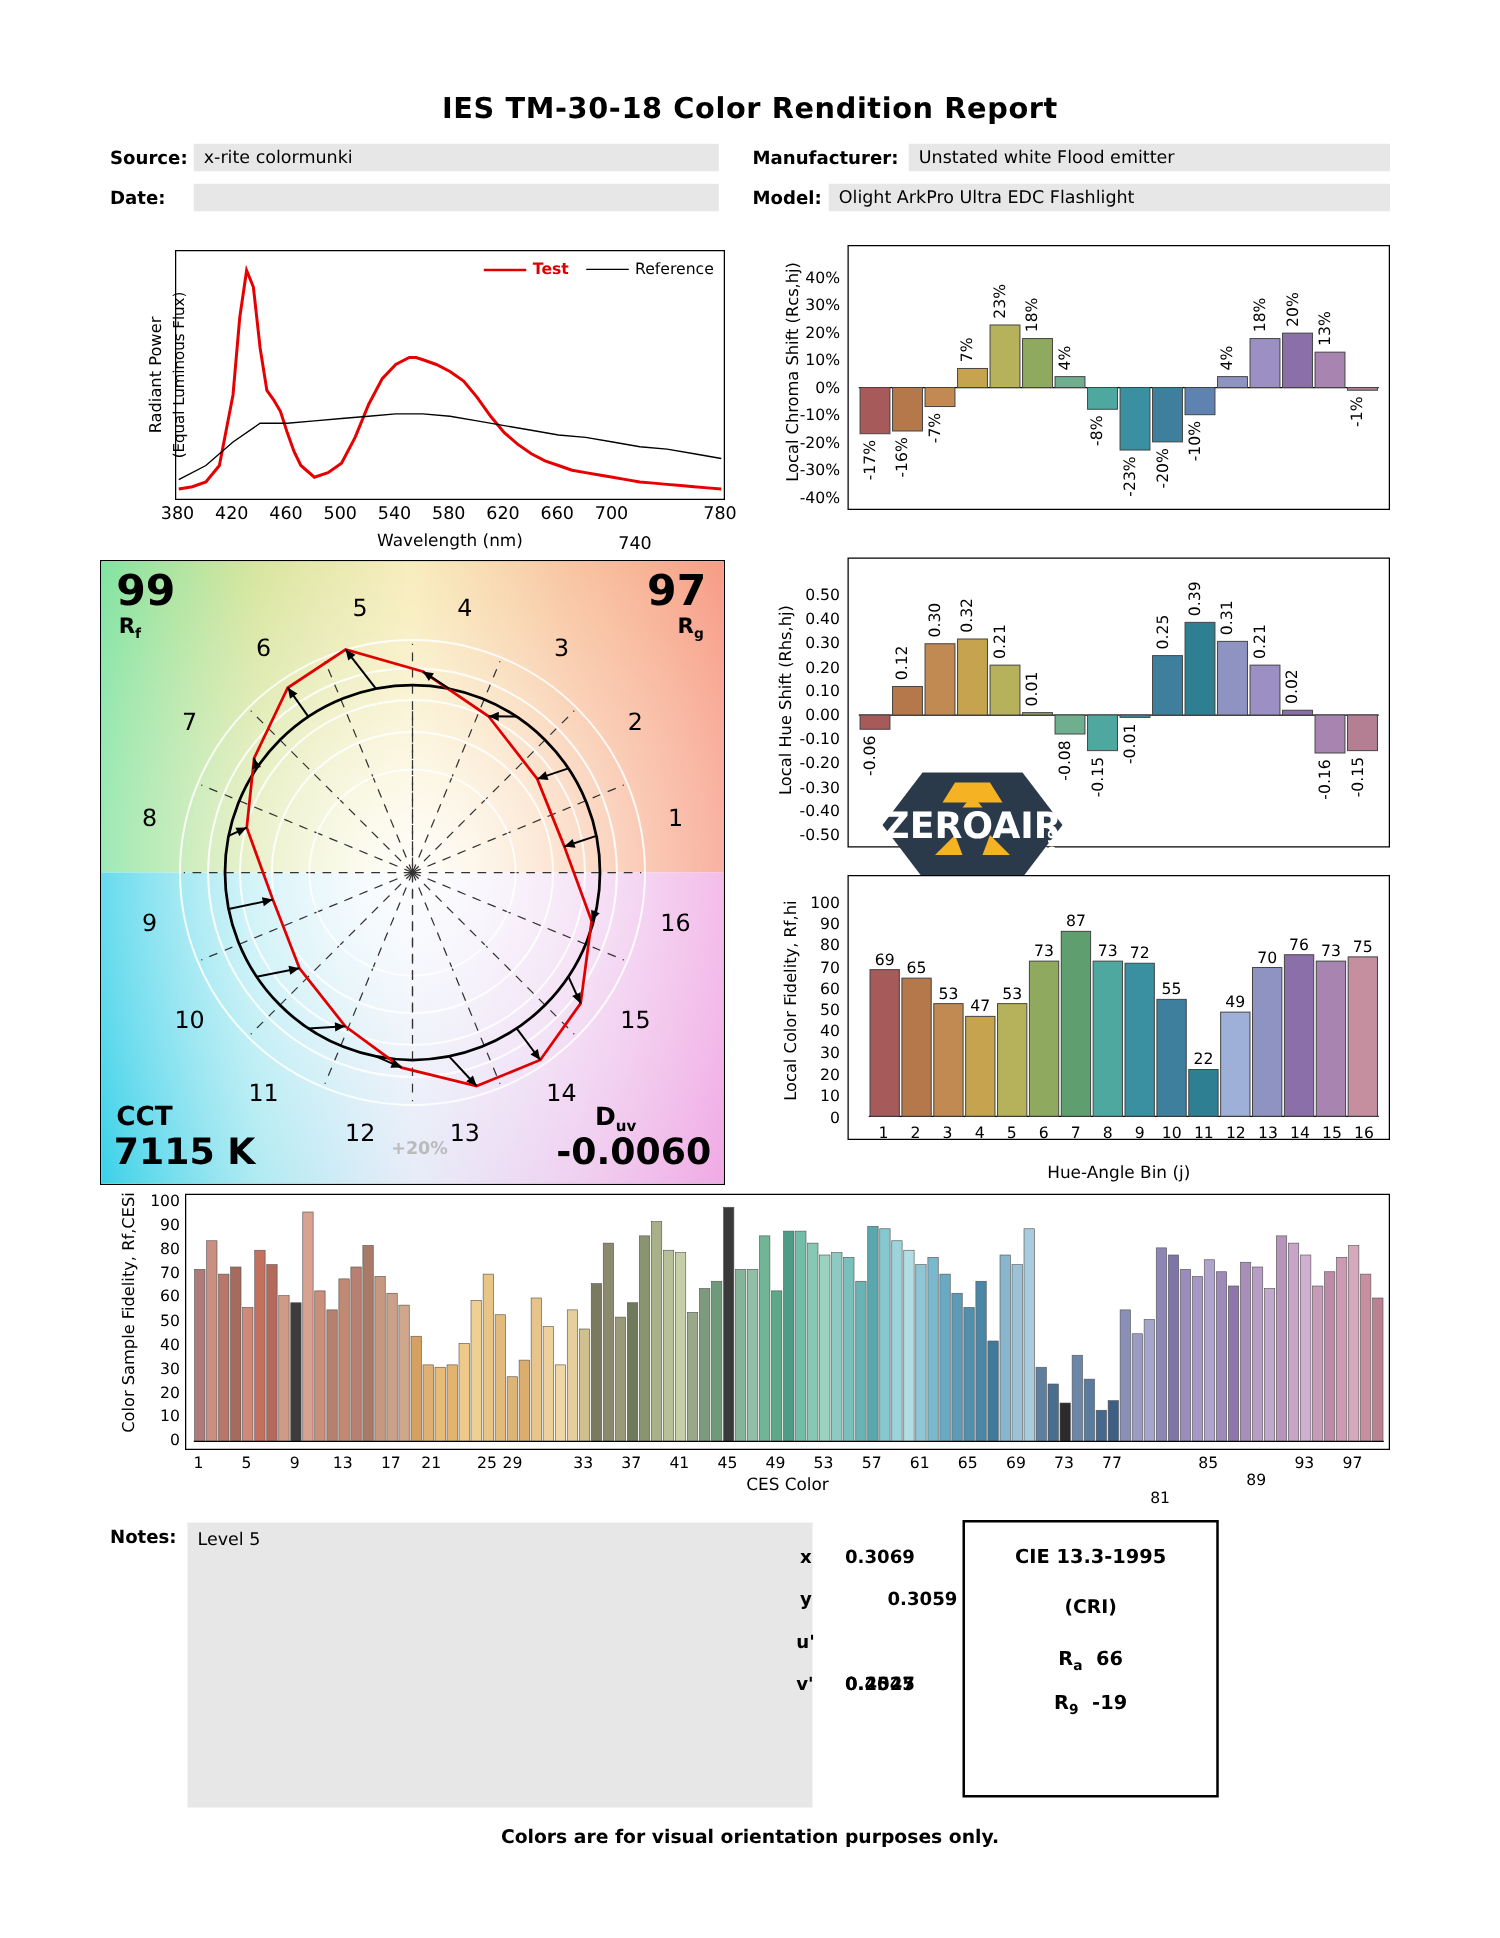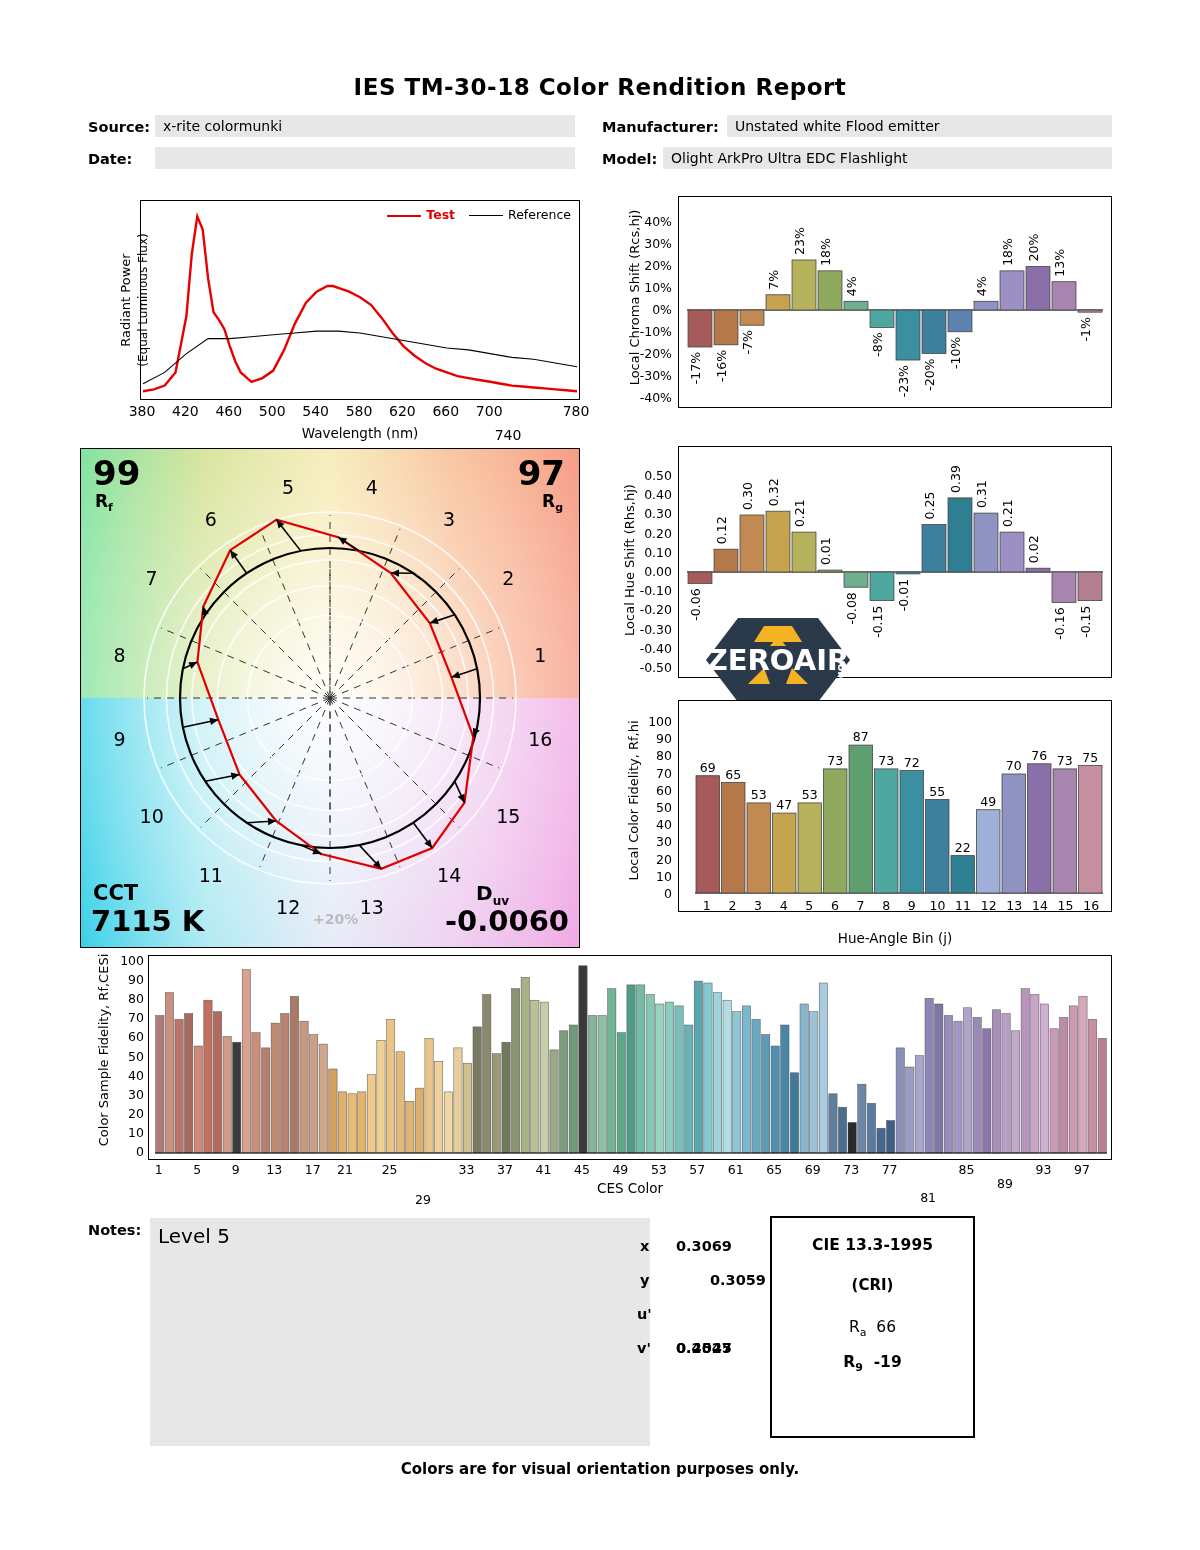--- a/index.html
+++ b/index.html
@@ -33,21 +33,21 @@
   
   #spd-box{left:140px;top:200px;width:440px;height:200px;}
   .legend{position:absolute;right:8px;top:6px;font-size:12.5px;display:flex;gap:14px;align-items:center;}
   .legend i{display:inline-block;width:34px;height:0;border-top:2px solid #d00;vertical-align:middle;margin-right:5px;}
   .legend i.ref{border-top:1px solid #000;}
   
   #vector{left:80px;top:448px;width:500px;height:500px;border:1px solid #000;box-sizing:border-box;overflow:hidden;}
   .corner{position:absolute;font-weight:bold;}
   
   #notes-box{left:150px;top:1218px;width:500px;height:228px;background:#e7e7e7;}
-  #notes-box .txt{font-size:20px;padding:6px 0 0 8px;}
+  #notes-box .txt{font-size:14px;padding:6px 0 0 8px;}
   #cri-box{left:770px;top:1216px;width:205px;height:222px;border:2px solid #000;box-sizing:border-box;text-align:center;}
   .coord{position:absolute;font-size:14.5px;font-weight:bold;}
   .footer{position:absolute;left:0;top:1460px;width:1200px;text-align:center;font-size:15px;font-weight:bold;}
   
   #logo{position:absolute;left:678px;top:612px;width:200px;height:96px;}
 </style>
 </head>
 <body>
 
 <div class="title">IES TM-30-18 Color Rendition Report</div>
@@ -628,21 +628,21 @@
       <div class="tickR" style="left:102px;top:953px;width:42px;">100</div>
     </div>
   <div id="csf-xticks">
       <div class="tickC" style="left:140.8080808080808px;top:1162px;width:36px;">1</div>
       <div class="tickC" style="left:179.27272727272728px;top:1162px;width:36px;">5</div>
       <div class="tickC" style="left:217.73737373737373px;top:1162px;width:36px;">9</div>
       <div class="tickC" style="left:256.2020202020202px;top:1162px;width:36px;">13</div>
       <div class="tickC" style="left:294.6666666666667px;top:1162px;width:36px;">17</div>
       <div class="tickC" style="left:327px;top:1162px;width:36px;">21</div>
       <div class="tickC" style="left:371.5959595959596px;top:1162px;width:36px;">25</div>
-      <div class="tickC" style="left:405px;top:1162px;width:36px;margin-top:30px;">29</div>
+      <div class="tickC" style="left:392px;top:1162px;width:36px;">29</div>
       <div class="tickC" style="left:448.52525252525254px;top:1162px;width:36px;">33</div>
       <div class="tickC" style="left:486.989898989899px;top:1162px;width:36px;">37</div>
       <div class="tickC" style="left:525.4545454545455px;top:1162px;width:36px;">41</div>
       <div class="tickC" style="left:563.9191919191919px;top:1162px;width:36px;">45</div>
       <div class="tickC" style="left:602.3838383838383px;top:1162px;width:36px;">49</div>
       <div class="tickC" style="left:640.8484848484849px;top:1162px;width:36px;">53</div>
       <div class="tickC" style="left:679.3131313131313px;top:1162px;width:36px;">57</div>
       <div class="tickC" style="left:717.7777777777778px;top:1162px;width:36px;">61</div>
       <div class="tickC" style="left:756.2424242424242px;top:1162px;width:36px;">65</div>
       <div class="tickC" style="left:794.7070707070707px;top:1162px;width:36px;">69</div>
@@ -666,21 +666,21 @@
 <div class="coord" style="left:640px;top:1272px;">y</div>
 <div class="coord" style="left:676px;top:1272px;margin-left:34px;">0.3059</div>
 <div class="coord" style="left:637px;top:1306px;">u'</div>
 <div class="coord" style="left:676px;top:1306px;margin-top:34px;">0.2027</div>
 <div class="coord" style="left:637px;top:1340px;">v'</div>
 <div class="coord" style="left:676px;top:1340px;">0.4545</div>
 
 <div class="panel" id="cri-box">
   <div style="font-size:15.5px;font-weight:bold;margin-top:18px;">CIE 13.3-1995</div>
   <div style="font-size:15px;font-weight:bold;margin-top:22px;">(CRI)</div>
-  <div style="font-size:15.5px;font-weight:normal;margin-top:24px;">
+  <div style="font-size:15.5px;font-weight:bold;margin-top:24px;">
     R<sub style="font-size:11px">a</sub>&nbsp;&nbsp;<span>66</span>
   </div>
   <div style="font-size:15.5px;font-weight:bold;margin-top:14px;">
     R<sub style="font-size:11px">9</sub>&nbsp;&nbsp;<span>-19</span>
   </div>
 </div>
 
 <div class="footer">Colors are for visual orientation purposes only.</div>
 
 </body></html>

